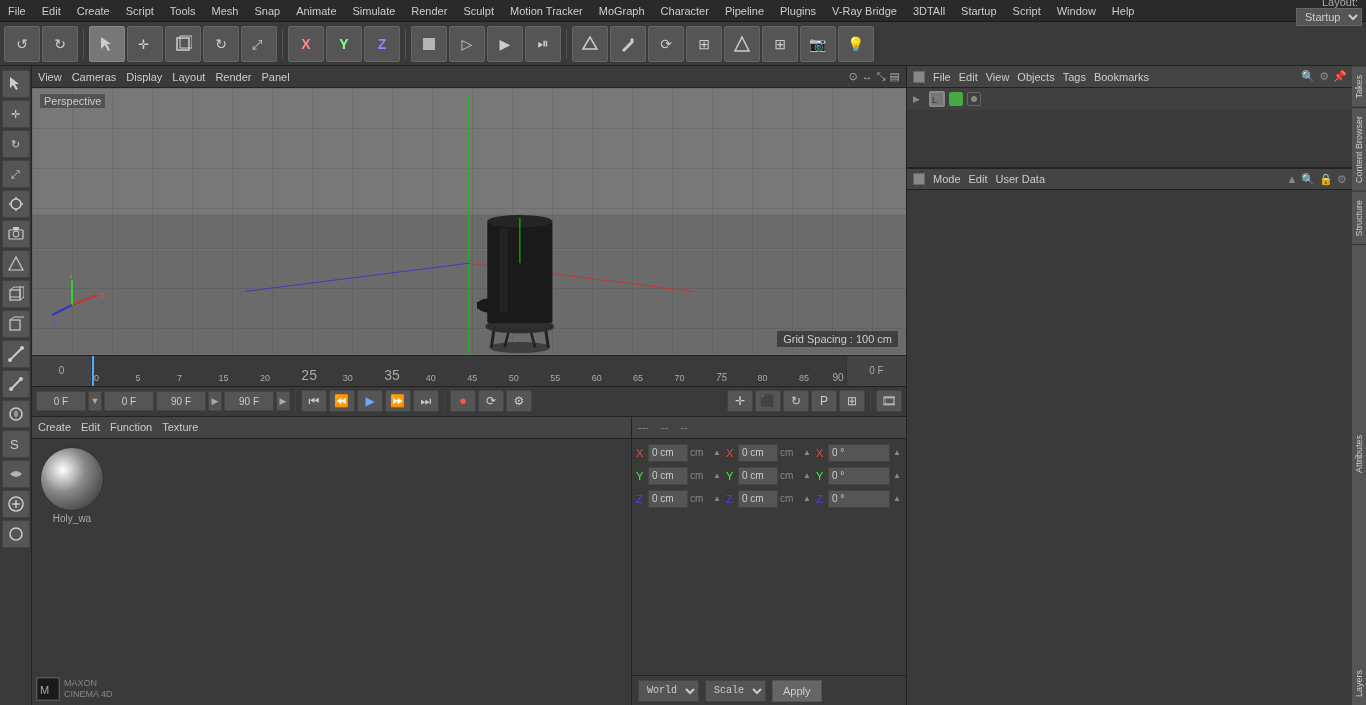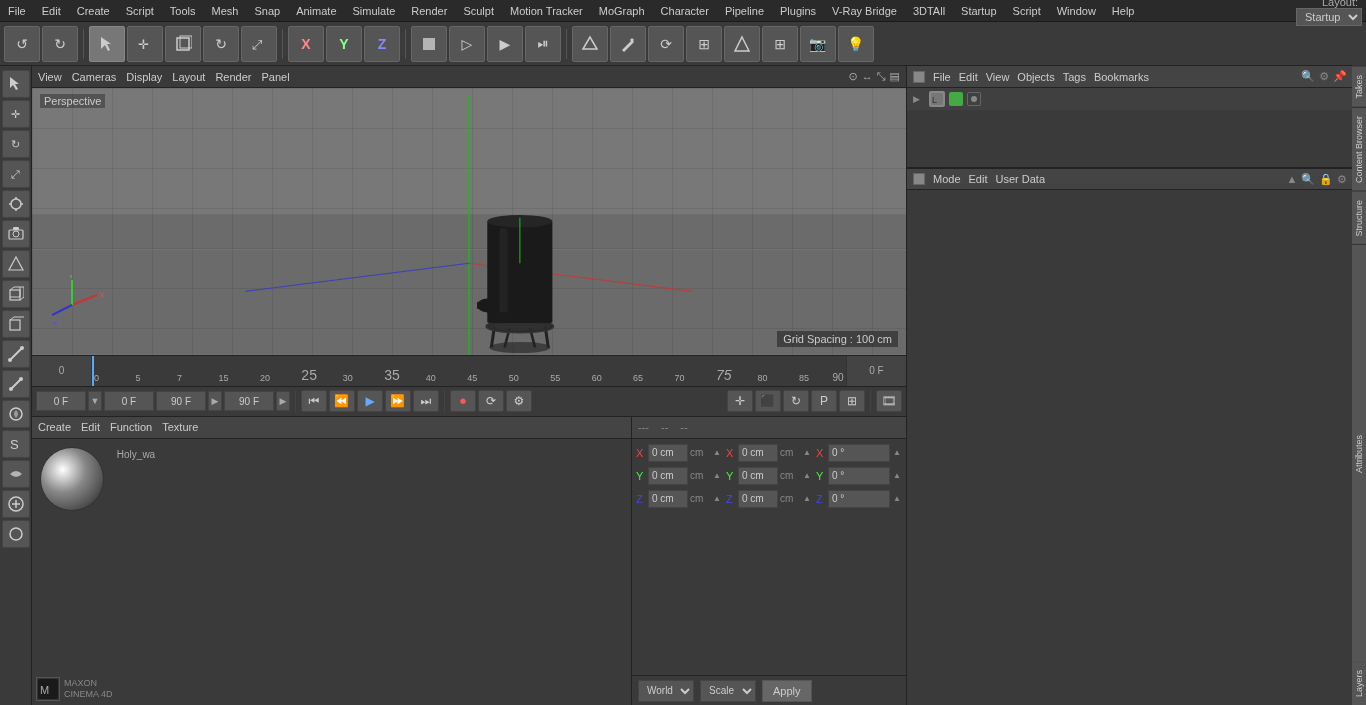--- a/index.html
+++ b/index.html
@@ -63,21 +63,21 @@
     
     #material-panel { width: 600px; border-right: 1px solid #222; display: flex; flex-direction: column; flex-shrink: 0; }
     #material-header { height: 22px; background: #444; border-bottom: 1px solid #222; display: flex; align-items: center; padding: 0 6px; gap: 10px; }
     .mat-menu { color: #ccc; font-size: 11px; cursor: pointer; }
     #material-content { display: flex; padding: 8px; gap: 8px; align-items: flex-start; }
     .mat-sphere { width: 64px; height: 64px; border-radius: 50%; background: radial-gradient(circle at 35% 35%, #fff 0%, #888 40%, #222 100%); border: 1px solid #333; flex-shrink: 0; }
     .mat-label { font-size: 10px; color: #aaa; text-align: center; margin-top: 2px; overflow: hidden; text-overflow: ellipsis; white-space: nowrap; width: 64px; }
 
     
     #coord-panel { flex: 1; display: flex; flex-direction: column; }
-    .coord-select { height: 22px; background: #555; border: 1px solid #444; color: #ccc; font-size: 10px; padding: 0 2px; }
+    .coord-select { height: 22px; background: #555; border: 1px solid #444; color: #ccc; font-size: 10px; padding: 0 2px; font-family: Liberation Mono, monospace; }
     .coord-apply-btn { height: 22px; background: #666; border: 1px solid #555; color: #ccc; font-size: 11px; padding: 0 10px; cursor: pointer; display: flex; align-items: center; justify-content: center; }
     .rt-menu { color: #ccc; font-size: 11px; cursor: pointer; }
     .obj-menu { color: #ccc; font-size: 11px; cursor: pointer; }
 
     
     .scene-svg { width: 100%; height: 100%; position: absolute; top: 0; left: 0; }
   </style>
 </head>
 <body>
 
@@ -363,21 +363,21 @@
           <span style="position:absolute; left:calc(27.5% + 2px); font-size:14px; color:#aaa;">25</span>
           <span style="position:absolute; left:calc(33% + 2px); font-size:9px; color:#aaa;">30</span>
           <span style="position:absolute; left:calc(38.5% + 2px); font-size:14px; color:#aaa;">35</span>
           <span style="position:absolute; left:calc(44% + 2px); font-size:9px; color:#aaa;">40</span>
           <span style="position:absolute; left:calc(49.5% + 2px); font-size:9px; color:#aaa;">45</span>
           <span style="position:absolute; left:calc(55% + 2px); font-size:9px; color:#aaa;">50</span>
           <span style="position:absolute; left:calc(60.5% + 2px); font-size:9px; color:#aaa;">55</span>
           <span style="position:absolute; left:calc(66% + 2px); font-size:9px; color:#aaa;">60</span>
           <span style="position:absolute; left:calc(71.5% + 2px); font-size:9px; color:#aaa;">65</span>
           <span style="position:absolute; left:calc(77% + 2px); font-size:9px; color:#aaa;">70</span>
-          <span style="position:absolute; left:calc(82.5% + 2px); font-size:14px; color:#aaa;font-style:italic;">75</span>
+          <span style="position:absolute; left:calc(82.5% + 2px); font-size:10px; color:#aaa;font-style:italic;">75</span>
           <span style="position:absolute; left:calc(88% + 2px); font-size:9px; color:#aaa;">80</span>
           <span style="position:absolute; left:calc(93.5% + 2px); font-size:9px; color:#aaa;">85</span>
           <span style="position:absolute; left:calc(99% - 6px); font-size:10px; color:#aaa;">90</span>
 
           <div style="position:absolute; left:0; top:0; bottom:0; width:2px; background:#5af;"></div>
         </div>
       </div>
       <div class="tl-end-box">
         <span style="font-size:10px;color:#aaa;">0 F</span>
       </div>
@@ -415,21 +415,21 @@
     <div id="bottom-panel" style="display:flex; flex:1; min-height:100px;">
 
       <div id="material-panel" style="width:600px; border-right:1px solid #222; display:flex; flex-direction:column;">
         <div id="material-header">
           <span class="mat-menu">Create</span>
           <span class="mat-menu">Edit</span>
           <span class="mat-menu">Function</span>
           <span class="mat-menu">Texture</span>
         </div>
         <div id="material-content">
-          <div style="display:flex; align-items:flex-start;">
+          <div style="display:flex; flex-direction:column; align-items:center;">
             <div class="mat-sphere"></div>
             <div class="mat-label">Holy_wa</div>
           </div>
         </div>
 
         <div style="margin-top:auto; padding:4px; display:flex; align-items:center; gap:4px;">
           <div style="width:24px; height:24px; background:#333; border:1px solid #555; display:flex; align-items:center; justify-content:center;">
             <svg width="20" height="20" viewBox="0 0 20 20">
                 <rect width="20" height="20" fill="#1a1a1a" rx="2"></rect>
                 <text x="2" y="15" font-size="11" fill="#aaa">M</text>

